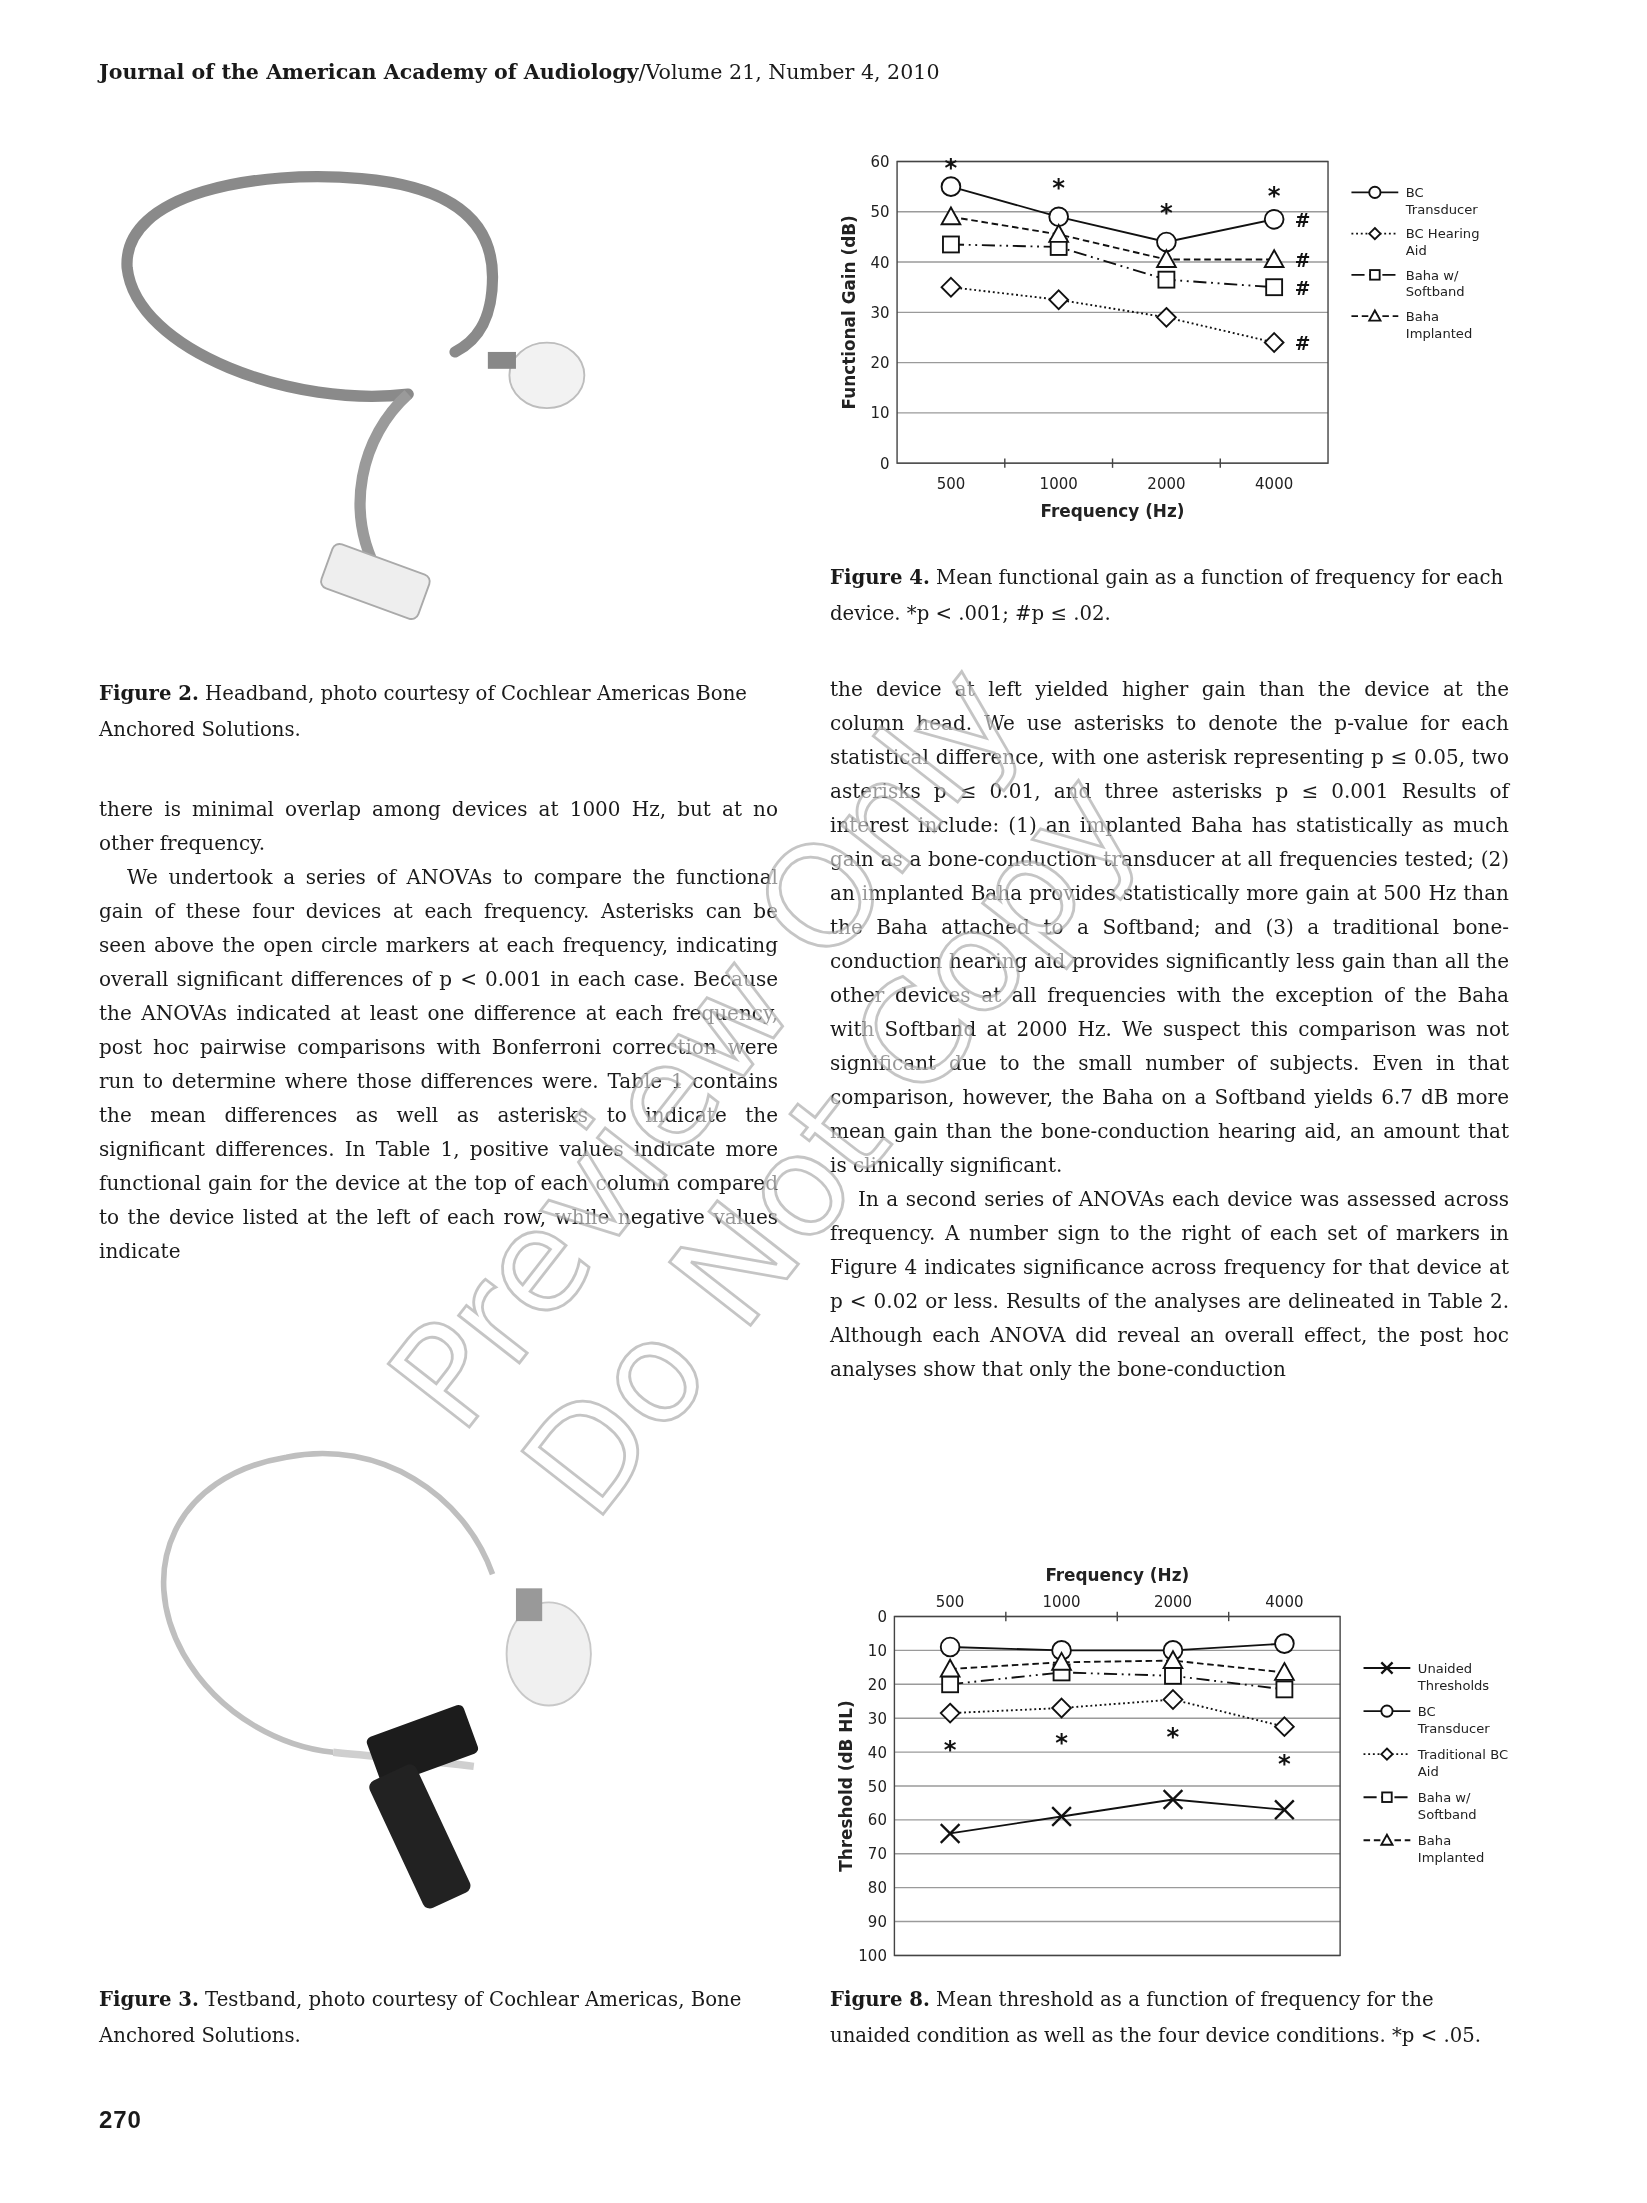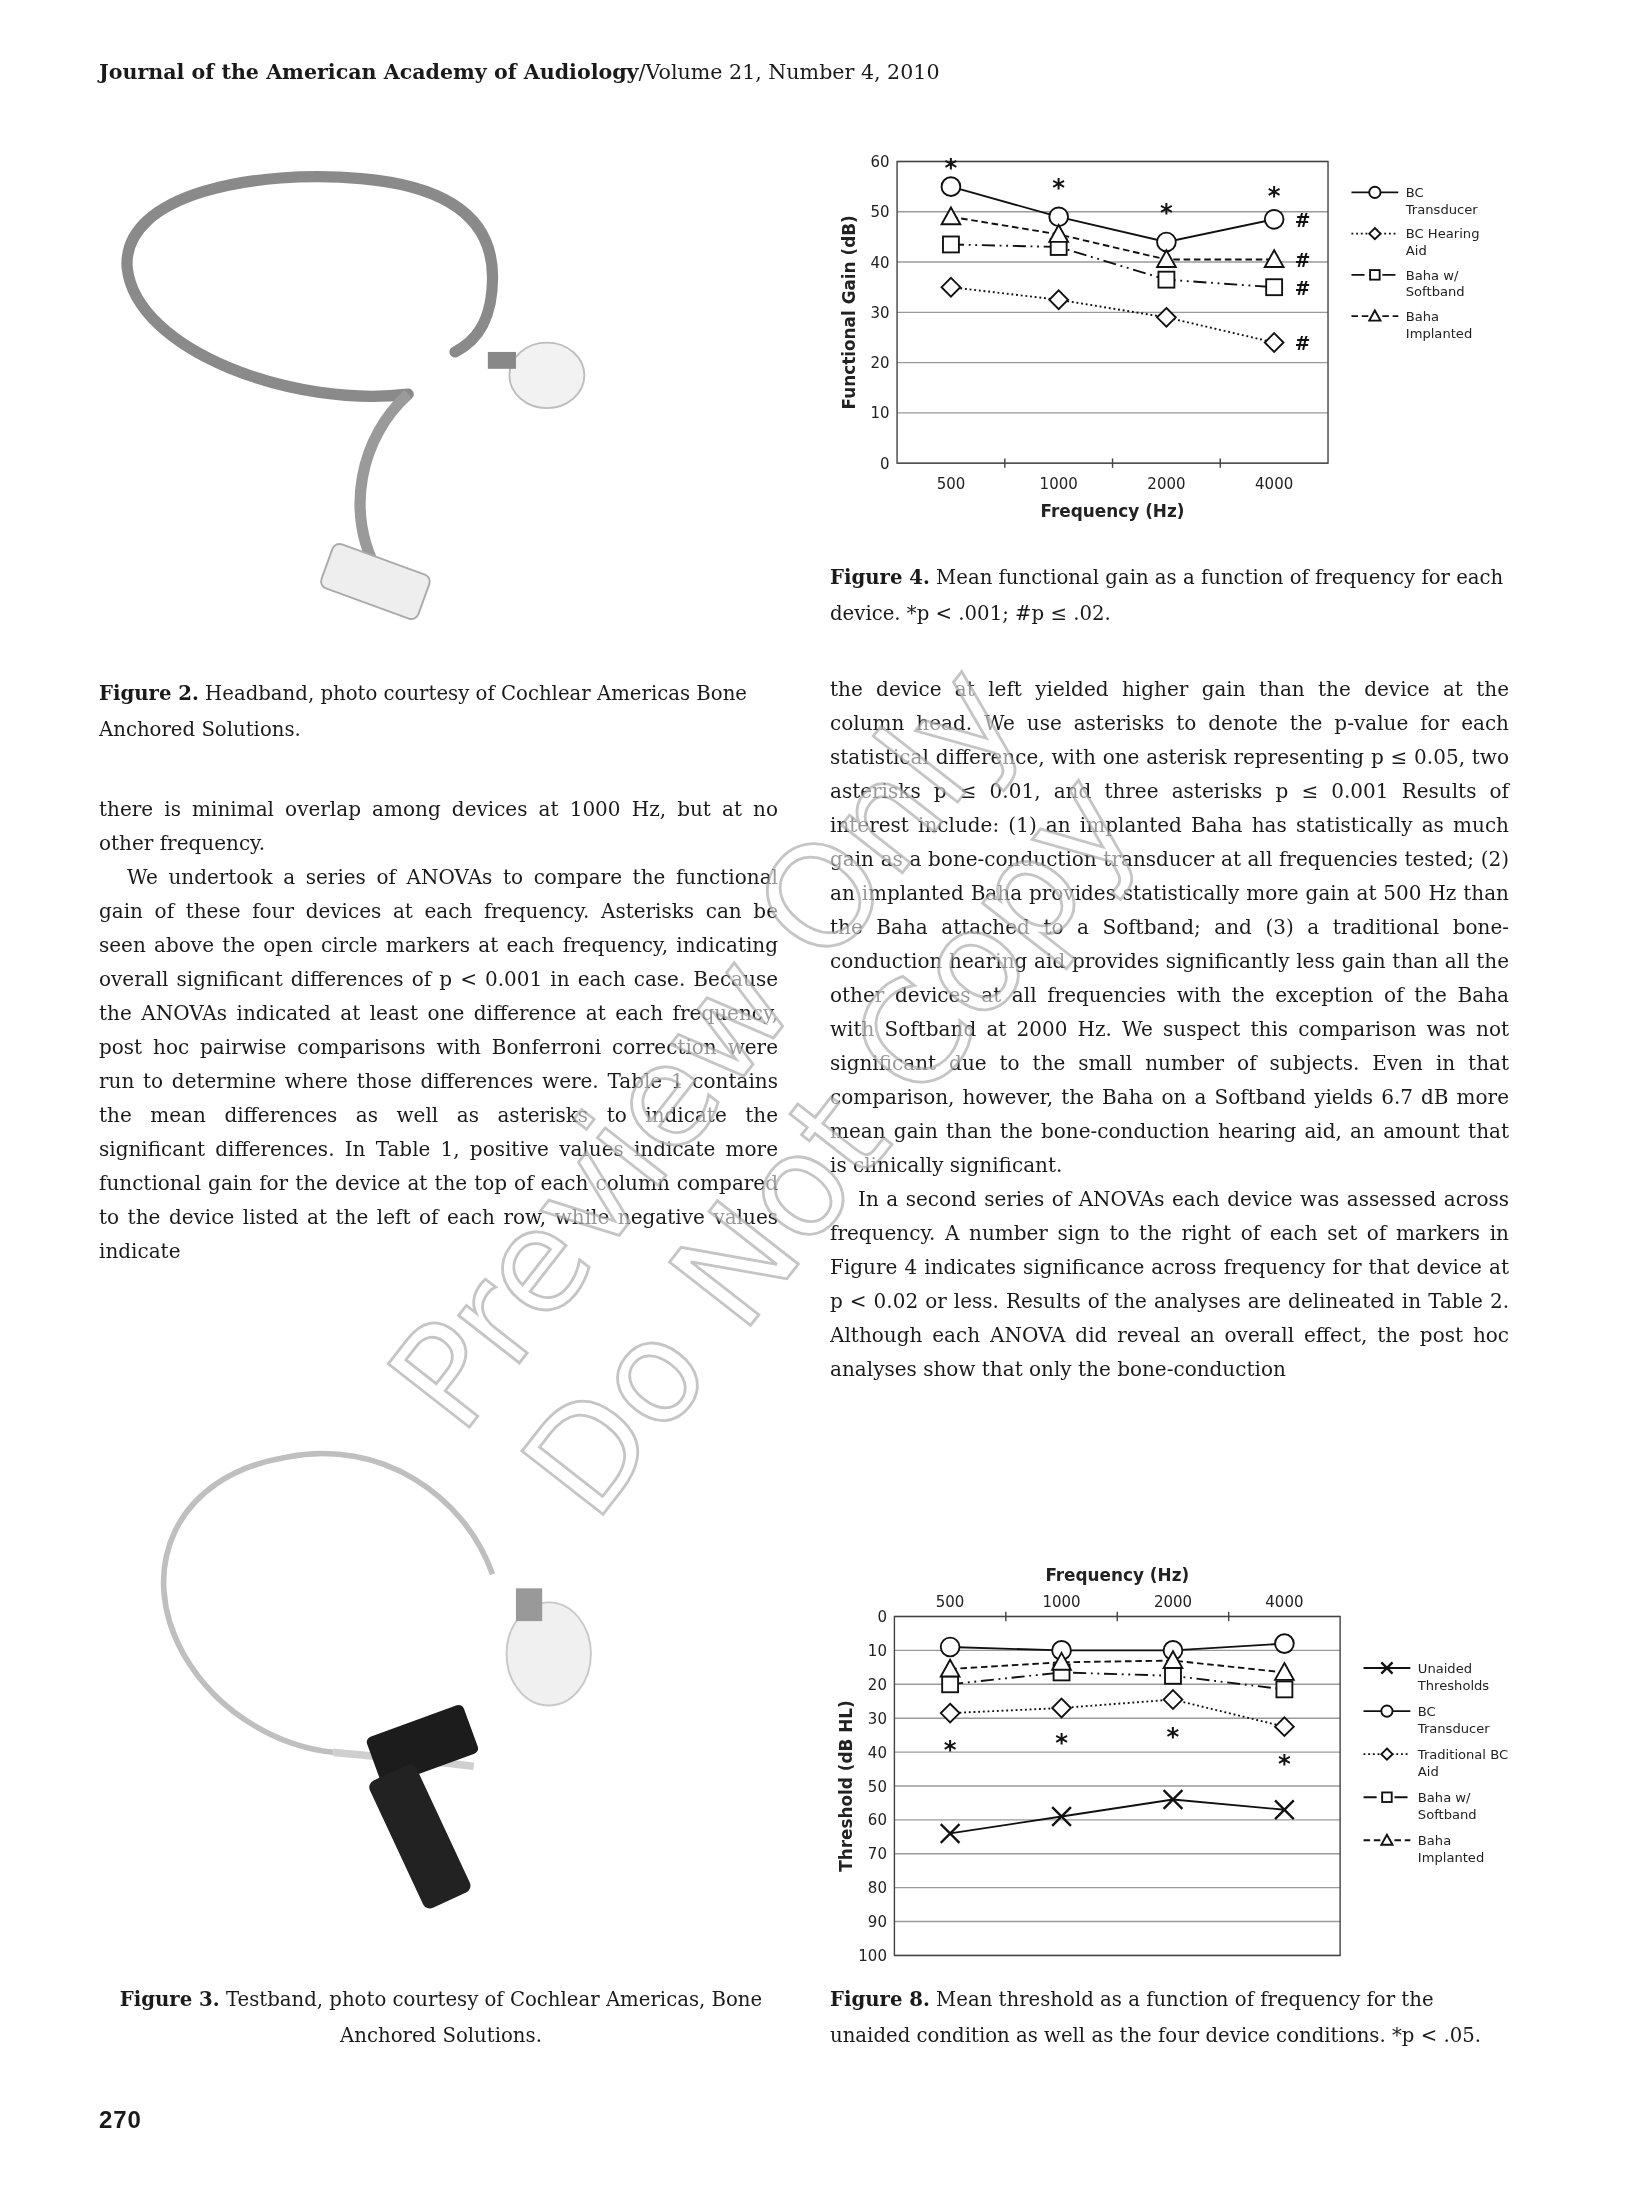--- a/index.html
+++ b/index.html
@@ -58,21 +58,21 @@
   <svg width="684" height="586" viewBox="0 0 730 625">
     <path d="M 420 205 C 390 120 300 60 200 80 C 80 100 40 200 90 290 C 130 360 200 390 250 395" fill="none" stroke="#bfbfbf" stroke-width="6"></path>
     <path d="M 250 395 C 300 400 360 405 400 410" fill="none" stroke="#cfcfcf" stroke-width="8"></path>
     <ellipse cx="480" cy="290" rx="45" ry="55" fill="#f0f0f0" stroke="#c8c8c8" stroke-width="2"></ellipse>
     <rect x="445" y="220" width="28" height="35" fill="#999"></rect>
     <rect x="290" y="360" width="110" height="55" rx="6" fill="#1c1c1c" transform="rotate(-20 345 387)"></rect>
     <rect x="315" y="410" width="55" height="150" rx="8" fill="#222" transform="rotate(-25 342 485)"></rect>
   </svg>
 </div>
 
-<div class="caption" style="left:99px; top:1982px; width:684px;text-align:center;">
+<div class="caption" style="left:99px; top:1982px; width:684px;">
   <b>Figure 3.</b><span> Testband, photo courtesy of Cochlear Americas, Bone Anchored Solutions.</span>
 </div>
 
 <div class="chart" id="fig4">
   <svg id="fig4-svg" width="712" height="394" viewBox="0 0 760 420">
       <line x1="78" x2="538" y1="334" y2="334" stroke="#9a9a9a" stroke-width="1.5"></line>
       <text x="70" y="340" text-anchor="end" font-size="16" fill="#222">0</text>
       <line x1="78" x2="538" y1="280.3333333333333" y2="280.3333333333333" stroke="#9a9a9a" stroke-width="1.5"></line>
       <text x="70" y="286.3333333333333" text-anchor="end" font-size="16" fill="#222">10</text>
       <line x1="78" x2="538" y1="226.66666666666669" y2="226.66666666666669" stroke="#9a9a9a" stroke-width="1.5"></line>

